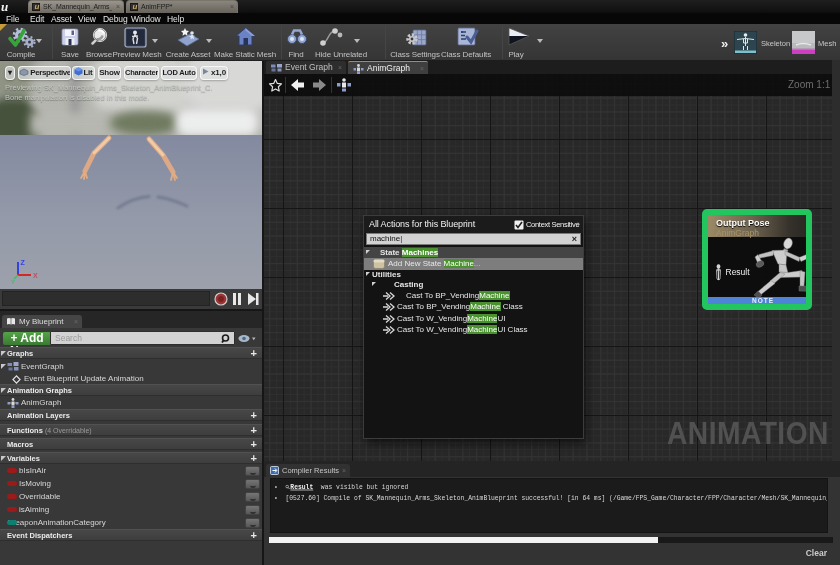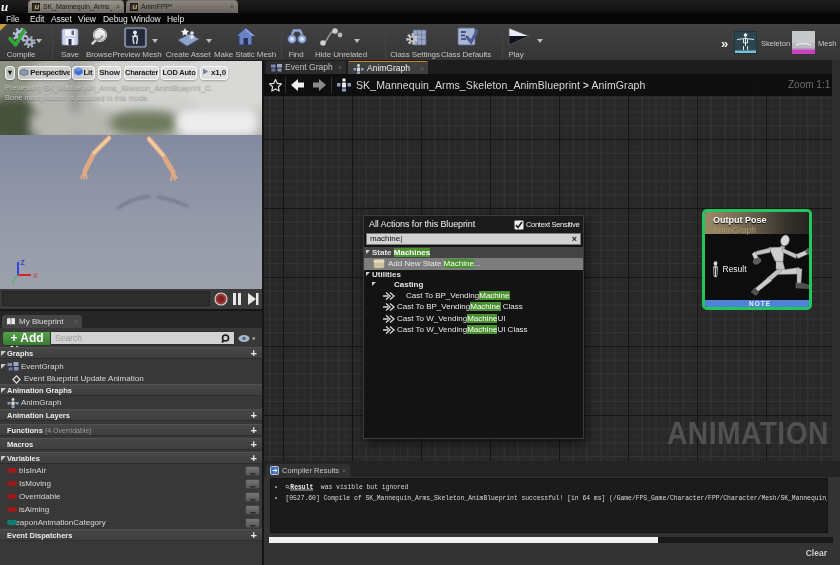--- a/index.html
+++ b/index.html
@@ -101,21 +101,21 @@
   color:#f0f0f0; font-size:9px; letter-spacing:-0.1px; line-height:17px; }
 #popup-search { position:absolute; left:2px; top:17px; width:215px; height:12px; background:#d2d2d2;
   border:1px solid #7a7a7a; color:#101010; font-size:8px; line-height:10px; padding-left:3px; }
 .prow { position:absolute; left:0; width:219px; height:11.6px; color:#e6e6e6; font-size:8px; line-height:11.5px; white-space:nowrap; }
 .prow b { font-weight:bold; }
 .hl { background:#4a9130; color:#fff; }
 .pexp { position:absolute; width:0; height:0; border-top:4px solid #d0d0d0; border-right:4px solid transparent; top:3px; }
 
 
 #opnode { left:702px; top:209px; width:110px; height:101px; border-radius:5px; overflow:hidden;
-  background:rgba(12,12,12,0.95); border:3px solid #22c55e; }
+  background:rgba(12,12,12,0.95); border:6px solid #22c55e; }
 #optitle { position:absolute; left:0; top:0; width:110px; height:22px;
   background:linear-gradient(90deg,#9c8a66 0%,#6e6350 40%,#34302a 75%,#242220 100%); }
 #opnote { position:absolute; left:0; bottom:0; width:110px; height:7.5px; background:#4f83d8;
   color:#e8efff; font-size:6.5px; font-weight:bold; text-align:center; line-height:7.5px; letter-spacing:1px; }
 
 
 #compiler { left:264px; top:461px; width:576px; height:104px; background:#333333; }
 #ctabrow { position:absolute; left:0; top:0; width:576px; height:16px; background:#242424; }
 #ctab { position:absolute; left:2px; top:2.5px; width:84px; height:13.5px; background:#313131;
   border-radius:3px 3px 0 0; color:#c5c5c5; font-size:7.5px; line-height:13px; }
@@ -448,21 +448,20 @@
         <path d="M14,7 L7,1 L7,4.5 L1,4.5 L1,9.5 L7,9.5 L7,13 Z" fill="#8a8a8a"></path>
       </svg>
       <div style="position:absolute;left:67px;top:3px;width:1px;height:16px;background:#333"></div>
       <svg style="position:absolute;left:72px;top:4px" width="16" height="14" viewBox="0 0 16 14">
         <circle cx="8" cy="2" r="1.8" fill="#e8e8e8"></circle>
           <rect x="6" y="4.5" width="4" height="5" fill="#e8e8e8"></rect>
         <rect x="1" y="5" width="3.5" height="3.5" fill="#8d9dc9"></rect>
           <rect x="11.5" y="5" width="3.5" height="3.5" fill="#8d9dc9"></rect>
         <rect x="6" y="10.5" width="4" height="3" fill="#8d9dc9"></rect>
       </svg>
-      <span style="position:absolute;left:92px;letter-spacing:0.1px">SK_Mannequin_Arms_Skeleton_AnimBlueprint <b style="color:#d0d0d0;font-size:10px">&gt;</b> AnimGraph</span>
       <span style="position:absolute;left:524px;color:#6e6e6e;font-size:10px">Zoom 1:1</span>
     </div>
     <div id="watermark">ANIMATION</div>
   </div>
   <div class="abs" id="rightstrip"></div>
 
   <div class="abs" id="opnode">
     <div id="optitle">
       <div style="position:absolute;left:8px;top:2.5px;font-size:9px;font-weight:bold;color:#fff;text-shadow:0 1px 1px #000">Output Pose</div>
       <div style="position:absolute;left:8px;top:12.5px;font-size:8.5px;color:#a89467">AnimGraph</div>
@@ -504,21 +503,21 @@
       <svg style="position:absolute;left:150px;top:4px" width="10" height="10" viewBox="0 0 10 10">
         <rect x="0.5" y="0.5" width="9" height="9" rx="1" fill="#f0f0f0"></rect>
         <path d="M2,5 L4,7.5 L8,2" fill="none" stroke="#222" stroke-width="1.6"></path>
       </svg>
       <span style="position:absolute;left:162px;font-size:7.5px;letter-spacing:-0.3px;">Context Sensitive</span>
       <span style="position:absolute;right:3px;color:#aaa;font-size:9px">›</span>
     </div>
     <div id="popup-search">machine<span style="color:#333">|</span>
       <span style="position:absolute;right:3px;top:0px;color:#1a1a1a;font-weight:bold;font-size:9px">×</span>
     </div>
-    <div class="prow" style="top:31px;background:#444444"><span class="pexp" style="left:2px"></span><b style="margin-left:8px">State <span class="hl">Machines</span></b></div>
+    <div class="prow" style="top:31px;background:#444444"><span class="pexp" style="left:2px"></span><b style="margin-left:16px">State <span class="hl">Machines</span></b></div>
     <div class="prow" style="top:42px;background:#7d7d7d;height:11.6px">
       <svg style="position:absolute;left:9px;top:1px" width="12" height="10" viewBox="0 0 12 10">
         <rect x="0.5" y="0.5" width="11" height="9" rx="2" fill="#cdc3a2" stroke="#8a8270" stroke-width="0.8"></rect>
         <rect x="0.5" y="0.5" width="11" height="3" rx="1.5" fill="#e4dcc0"></rect>
       </svg>
       <span style="margin-left:24px">Add New State <span class="hl">Machine</span><span style="color:#ccc">...</span></span>
     </div>
     <div class="prow" style="top:52.5px"><span class="pexp" style="left:2px"></span><b style="margin-left:8px">Utilities</b></div>
     <div class="prow" style="top:63px"><span class="pexp" style="left:8px"></span><b style="margin-left:30px">Casting</b></div>
     <div class="prow" style="top:73.5px">

